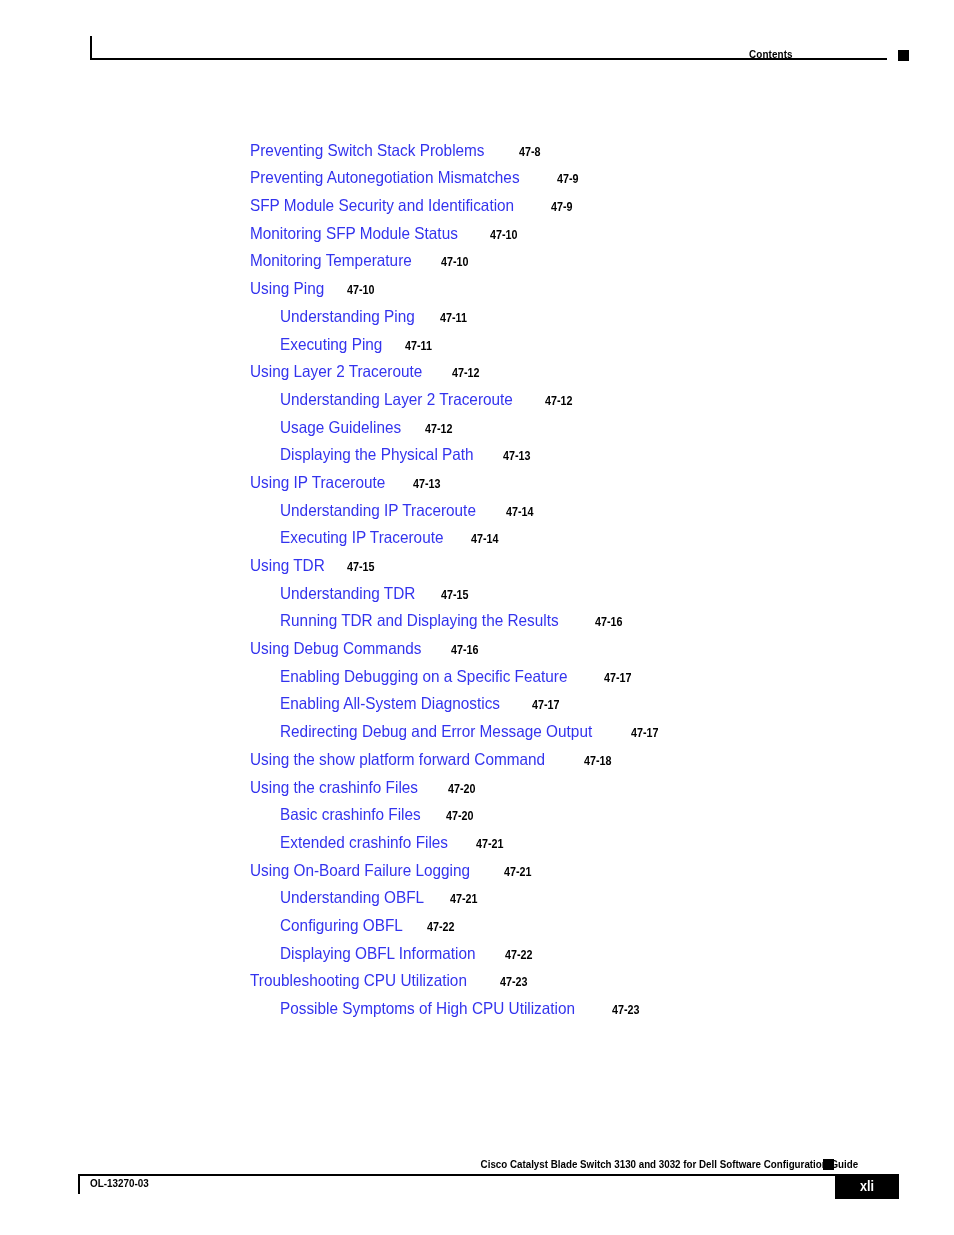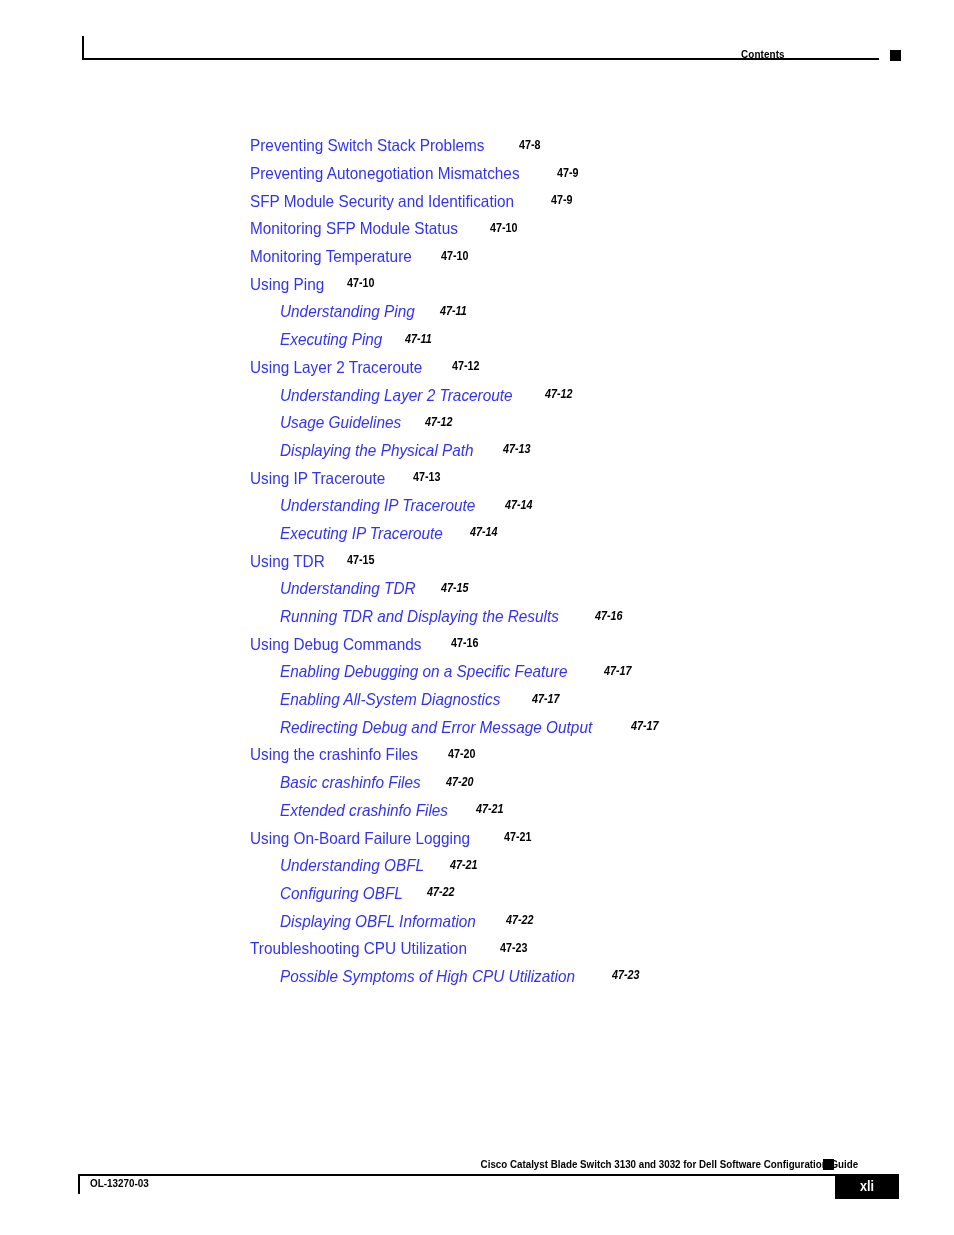--- a/index.html
+++ b/index.html
@@ -11,21 +11,21 @@
     height: 1235px;
     background: #ffffff;
     font-family: "Liberation Sans", "DejaVu Sans", sans-serif;
     position: relative;
     overflow: hidden;
   }
 
   
   .header {
     position: absolute;
-    left: 4px;
+    left: 12px;
     top: 0;
     width: 874px;
     height: 110px;
   }
   .header-rule-v {
     position: absolute;
     left: 78px;
     top: 36px;
     width: 2px;
     height: 24px;
@@ -63,42 +63,42 @@
   
   .toc {
     position: absolute;
     left: 0;
     top: 132px;
     width: 954px;
   }
   .toc-row {
     height: 27.7px;
     display: flex;
-    align-items: center;
+    align-items: flex-end;
     white-space: nowrap;
   }
   .toc-title {
     font-size: 16.5px;
     color: #3333ee;
     transform: scaleX(0.93);
     transform-origin: left center;
     white-space: nowrap;
   }
   .toc-page {
     font-size: 12.5px;
     font-weight: bold;
     color: #000000;
     transform: scaleX(0.86);
     transform-origin: left center;
     white-space: nowrap;
     position: relative;
     top: -1px;
   }
   .lvl1 { padding-left: 250px; }
-  .lvl2 { padding-left: 280px; font-style: italic; }
+  .lvl2 { padding-left: 280px; }
   .gap1 { display: inline-block; width: 17px; }
   .gap2 { display: inline-block; width: 15px; }
 
   
   .footer {
     position: absolute;
     left: 0;
     top: 1150px;
     width: 954px;
     height: 85px;
@@ -283,20 +283,25 @@
     </div>
     <div class="toc-row lvl2">
       <span class="toc-title">Enabling All-System Diagnostics</span>
       <span class="gap2"></span>
       <span class="toc-page">47-17</span>
     </div>
     <div class="toc-row lvl2">
       <span class="toc-title">Redirecting Debug and Error Message Output</span>
       <span class="gap2"></span>
       <span class="toc-page">47-17</span>
+    </div>
+    <div class="toc-row lvl1">
+      <span class="toc-title">Using the show platform forward Command</span>
+      <span class="gap1"></span>
+      <span class="toc-page">47-18</span>
     </div>
     <div class="toc-row lvl1">
       <span class="toc-title">Using the crashinfo Files</span>
       <span class="gap1"></span>
       <span class="toc-page">47-20</span>
     </div>
     <div class="toc-row lvl2">
       <span class="toc-title">Basic crashinfo Files</span>
       <span class="gap2"></span>
       <span class="toc-page">47-20</span>

